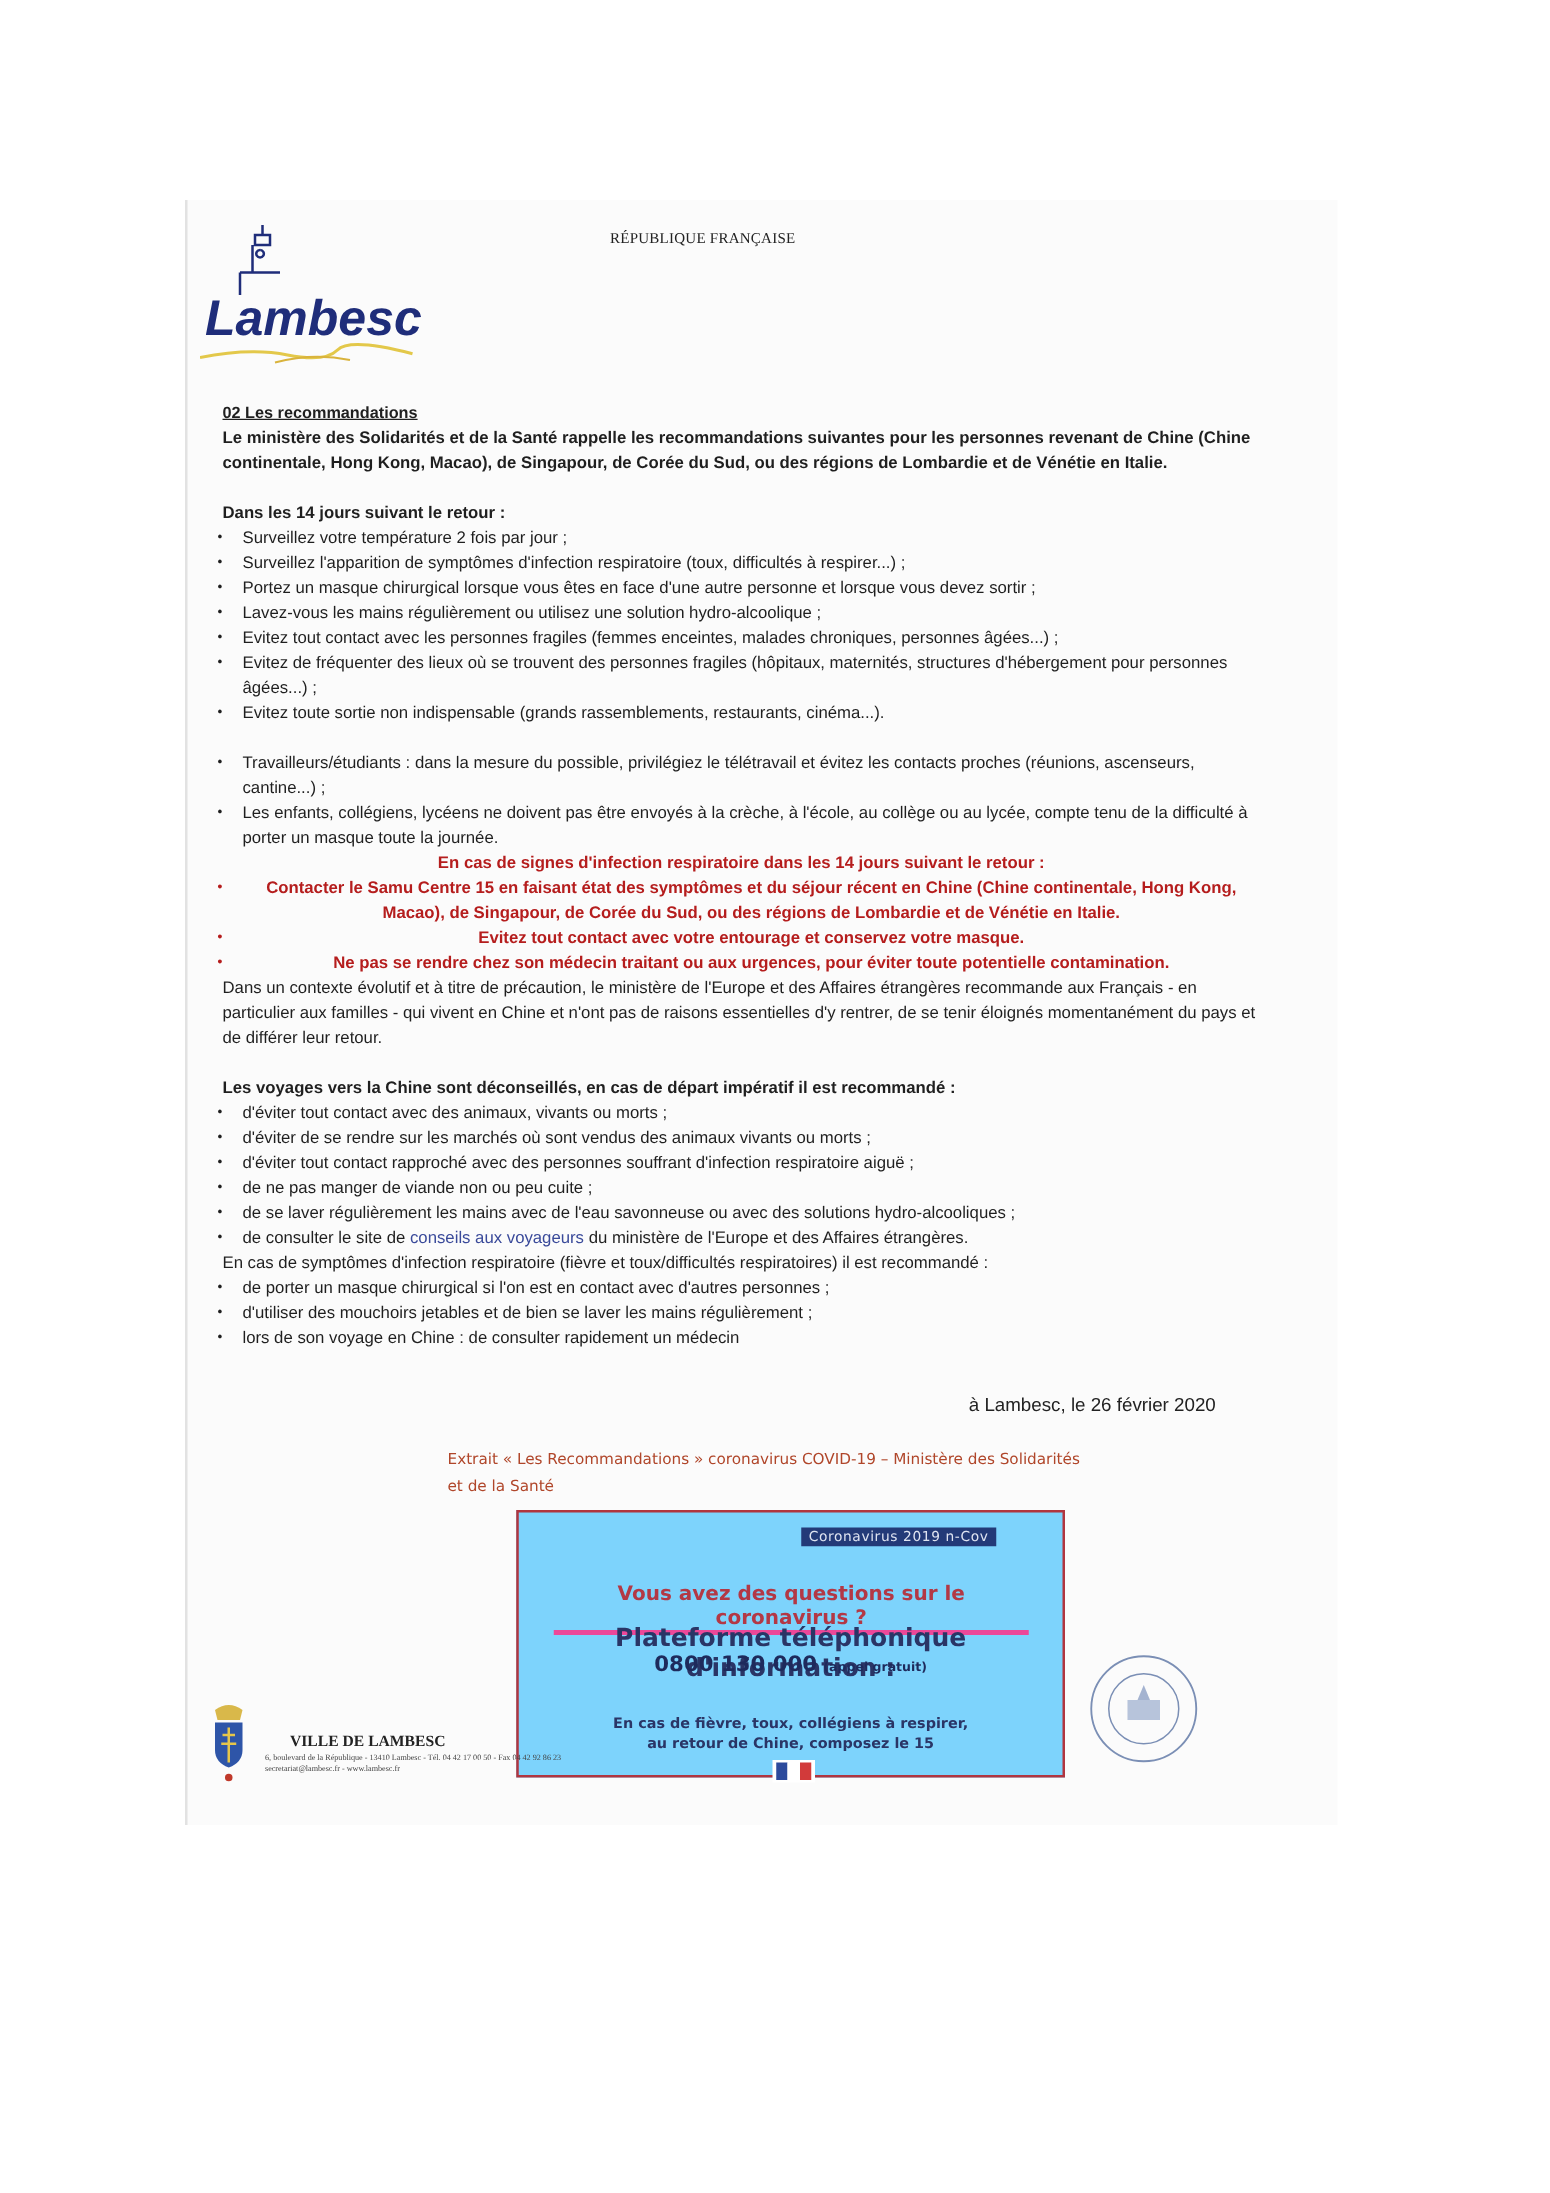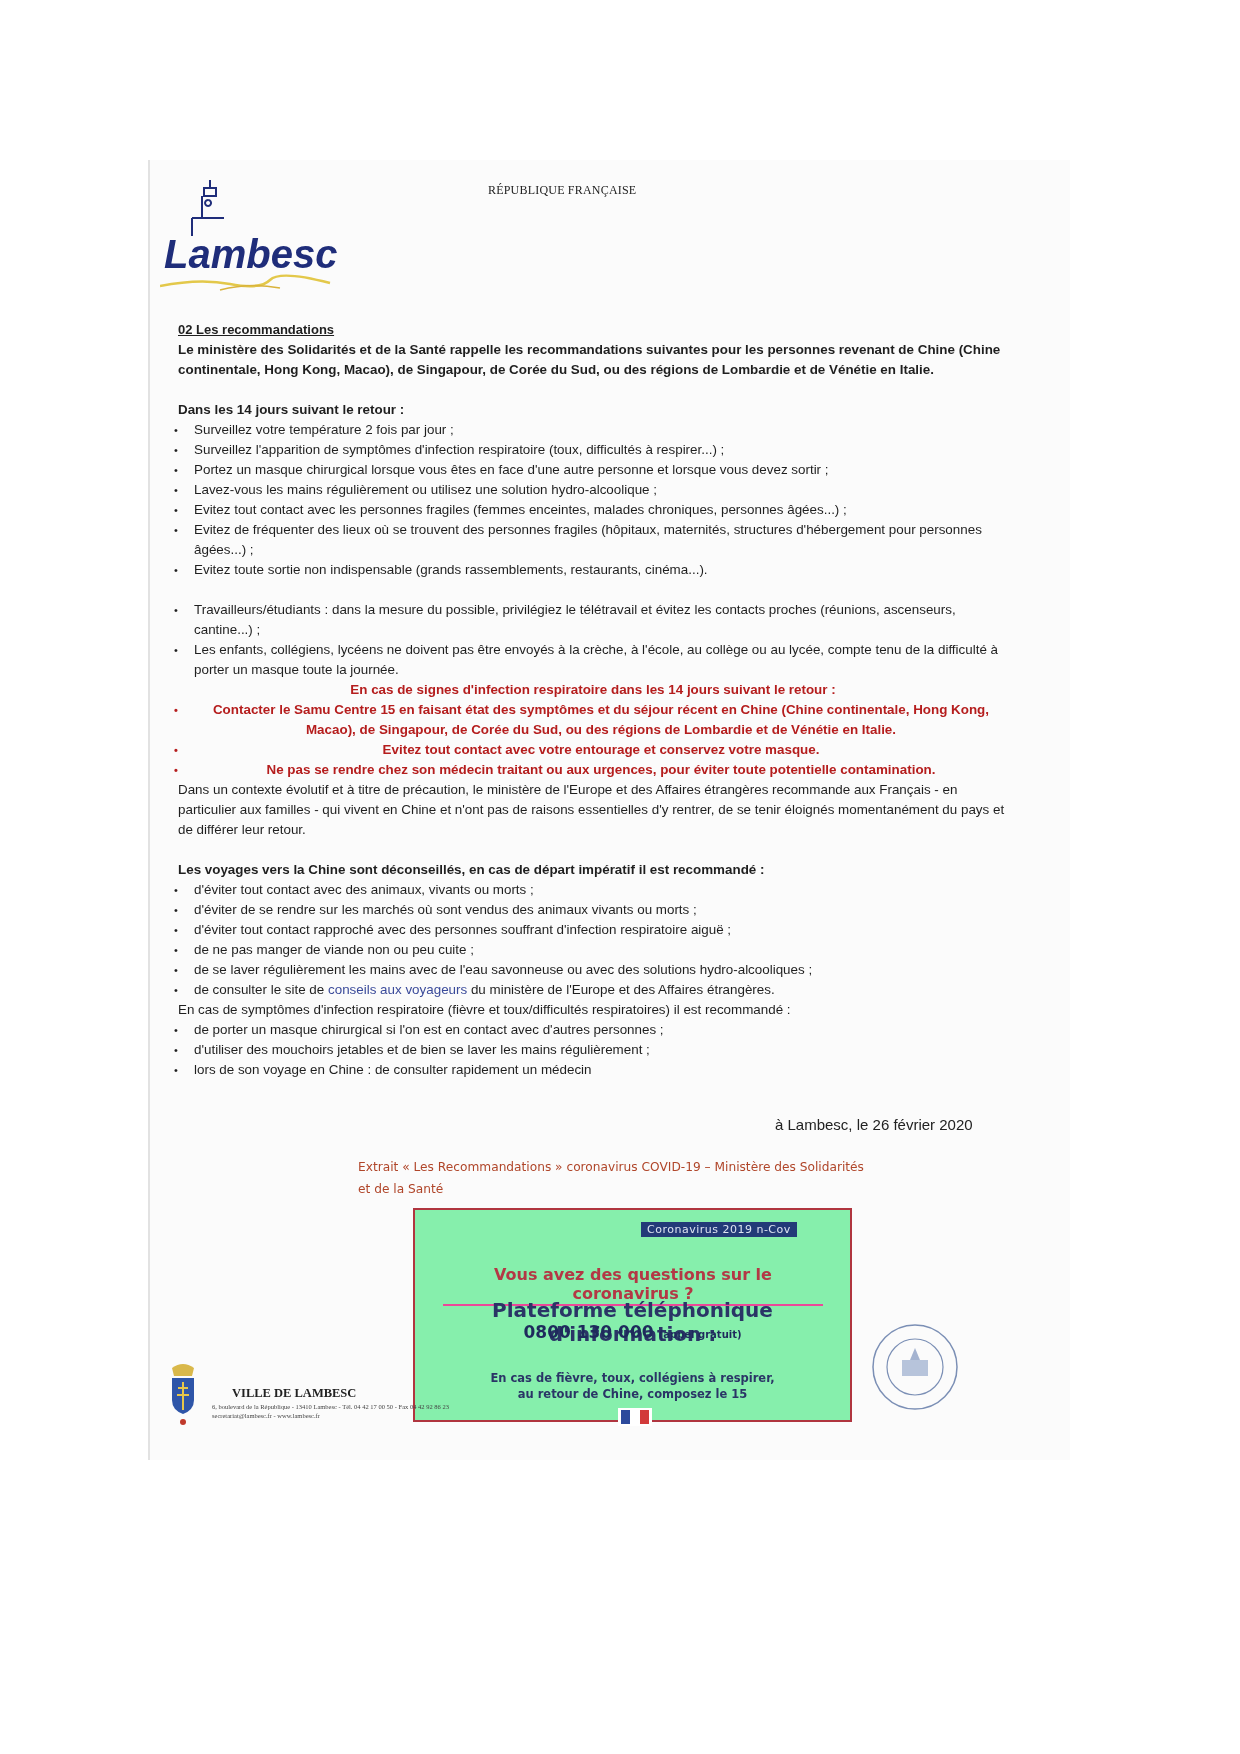--- a/index.html
+++ b/index.html
@@ -18,26 +18,26 @@
   .intro { font-weight: bold; margin-bottom: 20px !important; }
   ul { list-style: none; margin: 0; padding: 0; }
   li { position: relative; padding-left: 16px; }
   li::before { content: "•"; position: absolute; left: -4px; top: 0; font-size: 11px; }
   .gap { height: 20px; }
   .link { color: #3a4a9a; }
   .signature { position: absolute; left: 775px; top: 1116px; font-size: 15px; color: #222; }
   .extrait { position: absolute; left: 358px; top: 1156px; width: 520px; font-size: 13.4px;
              line-height: 22px; color: #b0462a; font-family: "DejaVu Sans", sans-serif; font-size: 12.2px; }
   .infobox { position: absolute; left: 413px; top: 1208px; width: 435px; height: 210px;
-             border: 2px solid #b0353f; background: #86efac; }
+             border: 2px solid #b0353f; background: #7dd3fc; }
   .badge { position: absolute; left: 226px; top: 12px; background: #233a78; color: #dfe4f2;
            font-size: 11px; padding: 1px 6px; letter-spacing: 0.5px; font-family: "DejaVu Sans", sans-serif; }
   .question { position: absolute; left: 28px; top: 55px; width: 380px; text-align: center;
               color: #b33845; font-weight: bold; font-size: 16px; font-family: "DejaVu Sans", sans-serif;
-              border-bottom: 2px solid #ec4899; padding-bottom: 1px; }
+              border-bottom: 4px solid #ec4899; padding-bottom: 1px; }
   .platform { position: absolute; left: 0; top: 88px; width: 435px; text-align: center; color: #2a3566;
               font-size: 20px; font-weight: bold; font-family: "DejaVu Sans", sans-serif; }
   .phone { position: absolute; left: 0; top: 112px; width: 435px; text-align: center; color: #1e2a5c; font-family: "DejaVu Sans", sans-serif; }
   .phone .num { font-size: 17px; font-weight: bold; }
   .phone .free { font-size: 10px; font-weight: bold; }
   .fever { position: absolute; left: 0; top: 160px; width: 435px; text-align: center; color: #2a3566;
            font-size: 11.5px; font-weight: bold; line-height: 16px; font-family: "DejaVu Sans", sans-serif; }
   .flag { position: absolute; left: 203px; top: 198px; width: 28px; height: 14px; display: flex; background:#fff; padding: 2px 3px; }
   .flag span { flex: 1; }
   .stamp { position: absolute; left: 870px; top: 1322px; width: 90px; height: 90px; }

